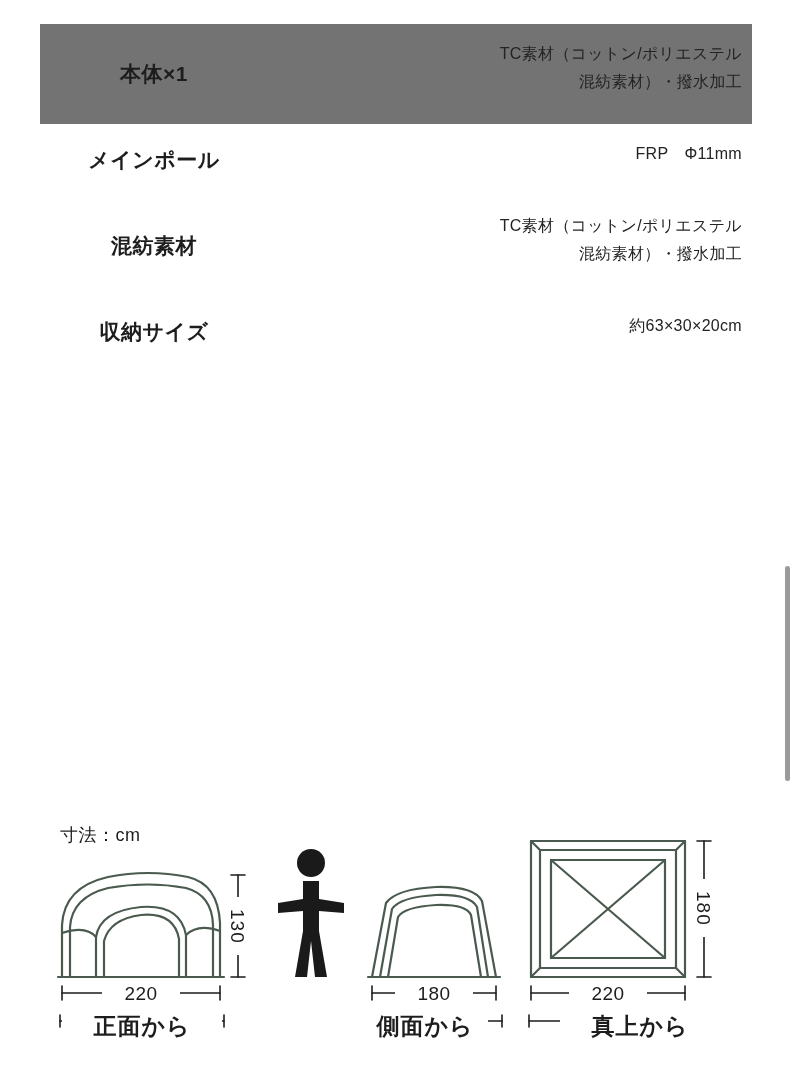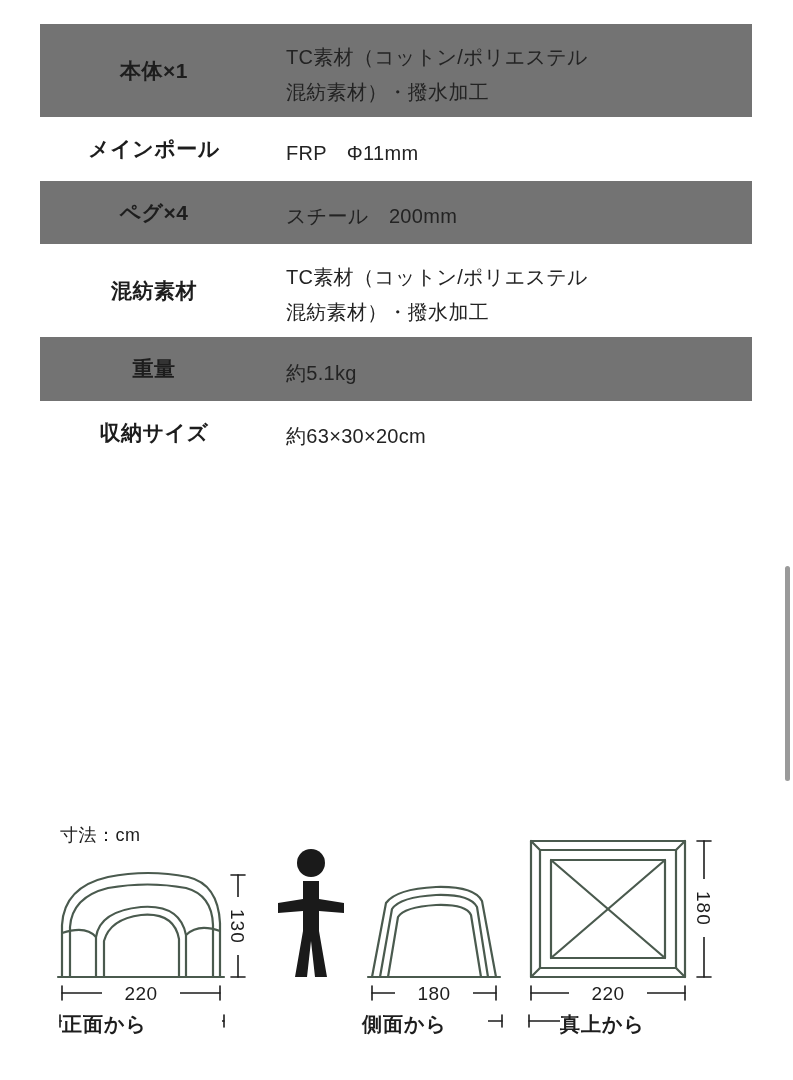--- a/index.html
+++ b/index.html
@@ -32,25 +32,26 @@
     width: 228px;
     text-align: center;
     font-size: 21px;
     font-weight: bold;
     color: #1d1d1d;
     padding: 16px 4px;
     line-height: 1.5;
     letter-spacing: 0.5px;
   }
   .spec-value {
-    font-size: 20px;
+    font-size: 16px;
     color: #232323;
-    padding: 16px 10px 7px 18px;
+    padding: 16px 10px 28px 18px;
     line-height: 1.75;
     letter-spacing: 0.3px;
+    text-align: right;
   }
   .spec-value .l2 { display: block; }
 
   
   .scrollbar-track {
     position: absolute;
     right: 3px;
     top: 560px;
     width: 6px;
     height: 230px;
@@ -77,23 +78,24 @@
     position: absolute;
     left: 60px;
     top: 18px;
     font-size: 18px;
     color: #1d1d1d;
     letter-spacing: 0.5px;
   }
   .svg-wrap { position: absolute; left: 0; top: 0; }
   .cap {
     position: absolute;
-    font-size: 20px;
+    font-size: 23px;
     font-weight: bold;
     color: #1d1d1d;
+    text-align: center;
     letter-spacing: 1px;
   }
   .num {
     position: absolute;
     font-size: 19px;
     color: #1d1d1d;
     text-align: center;
     letter-spacing: 0.5px;
   }
   .num.vert {
@@ -113,35 +115,27 @@
         <td class="spec-label">本体×1</td>
         <td class="spec-value">
           <span>TC素材（コットン/ポリエステル</span>
           <span class="l2">混紡素材）・撥水加工</span>
         </td>
       </tr>
       <tr class="spec-row plain">
         <td class="spec-label">メインポール</td>
         <td class="spec-value">FRP　Φ11mm</td>
       </tr>
-      <tr class="spec-row shaded">
-        <td class="spec-label">ペグ×4</td>
-        <td class="spec-value">スチール　200mm</td>
-      </tr>
       <tr class="spec-row plain">
         <td class="spec-label">混紡素材</td>
         <td class="spec-value">
           <span>TC素材（コットン/ポリエステル</span>
           <span class="l2">混紡素材）・撥水加工</span>
         </td>
       </tr>
-      <tr class="spec-row shaded">
-        <td class="spec-label">重量</td>
-        <td class="spec-value">約5.1kg</td>
-      </tr>
       <tr class="spec-row plain">
         <td class="spec-label">収納サイズ</td>
         <td class="spec-value">約63×30×20cm</td>
       </tr>
     </tbody>
   </table>
 
   <div class="scrollbar-track"></div>
   <div class="scrollbar-thumb"></div>
 

